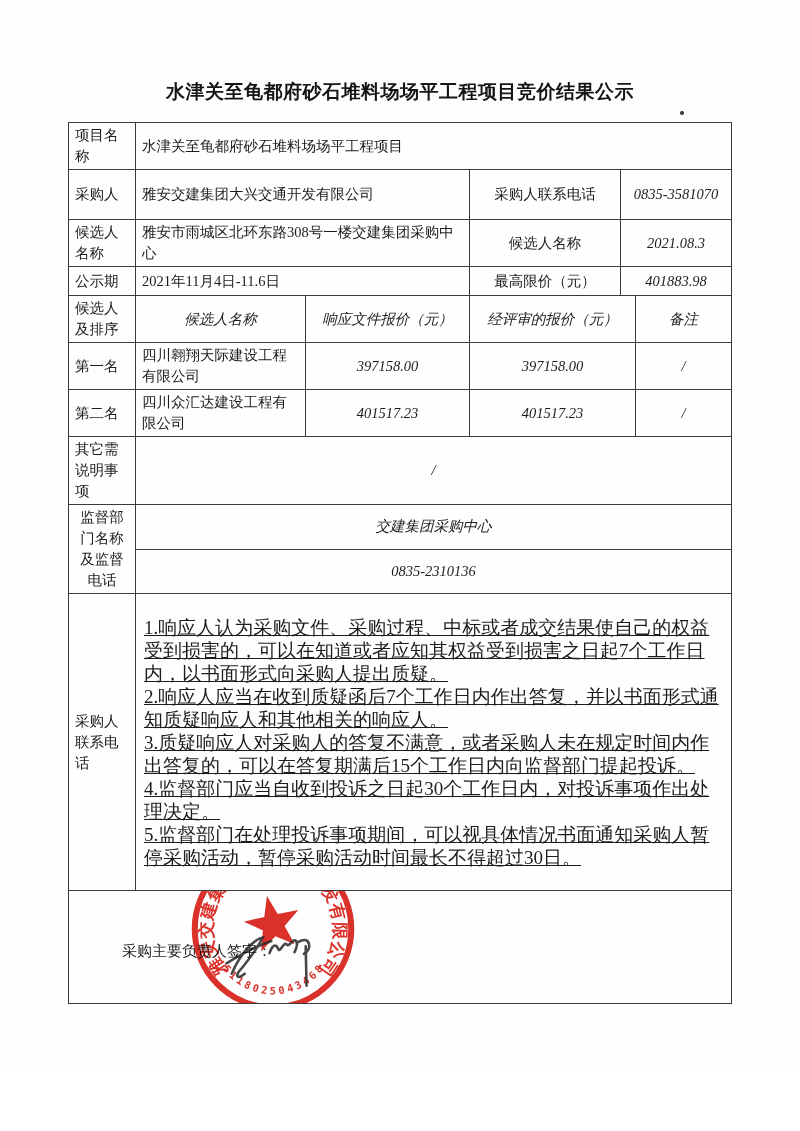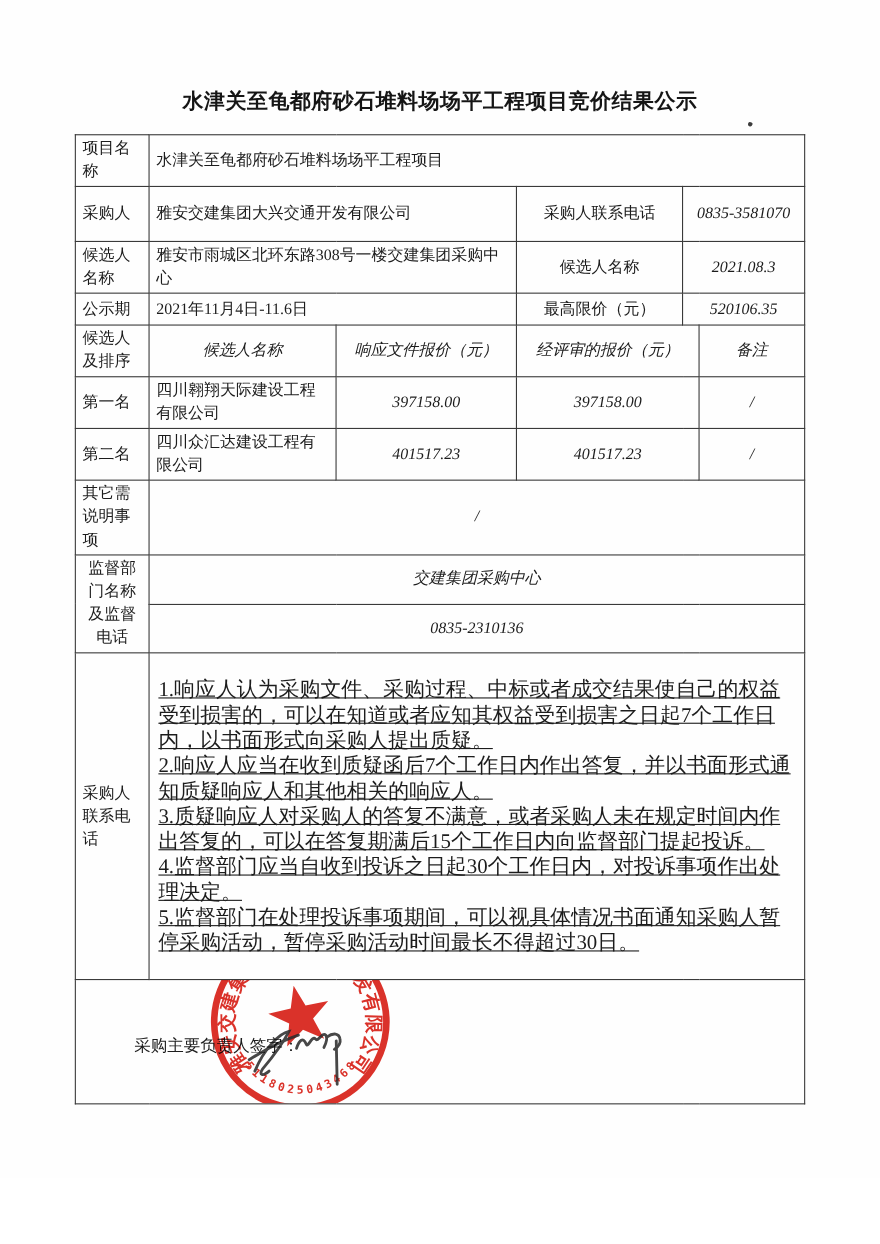--- a/index.html
+++ b/index.html
@@ -69,21 +69,21 @@
       <td class="lab">候选人名称</td>
       <td class="lab" colspan="2">雅安市雨城区北环东路308号一楼交建集团采购中心</td>
       <td class="labc">候选人名称</td>
       <td class="ctr" colspan="2">2021.08.3</td>
     </tr>
 
     <tr style="height:29px">
       <td class="lab">公示期</td>
       <td class="lab" colspan="2">2021年11月4日-11.6日</td>
       <td class="labc">最高限价（元）</td>
-      <td class="ctr" colspan="2">520106.35</td>
+      <td class="ctr" colspan="2">401883.98</td>
     </tr>
 
     <tr style="height:42px">
       <td class="lab">候选人及排序</td>
       <td class="ctr">候选人名称</td>
       <td class="ctr">响应文件报价（元）</td>
       <td class="ctr" colspan="2">经评审的报价（元）</td>
       <td class="ctr">备注</td>
     </tr>
 

